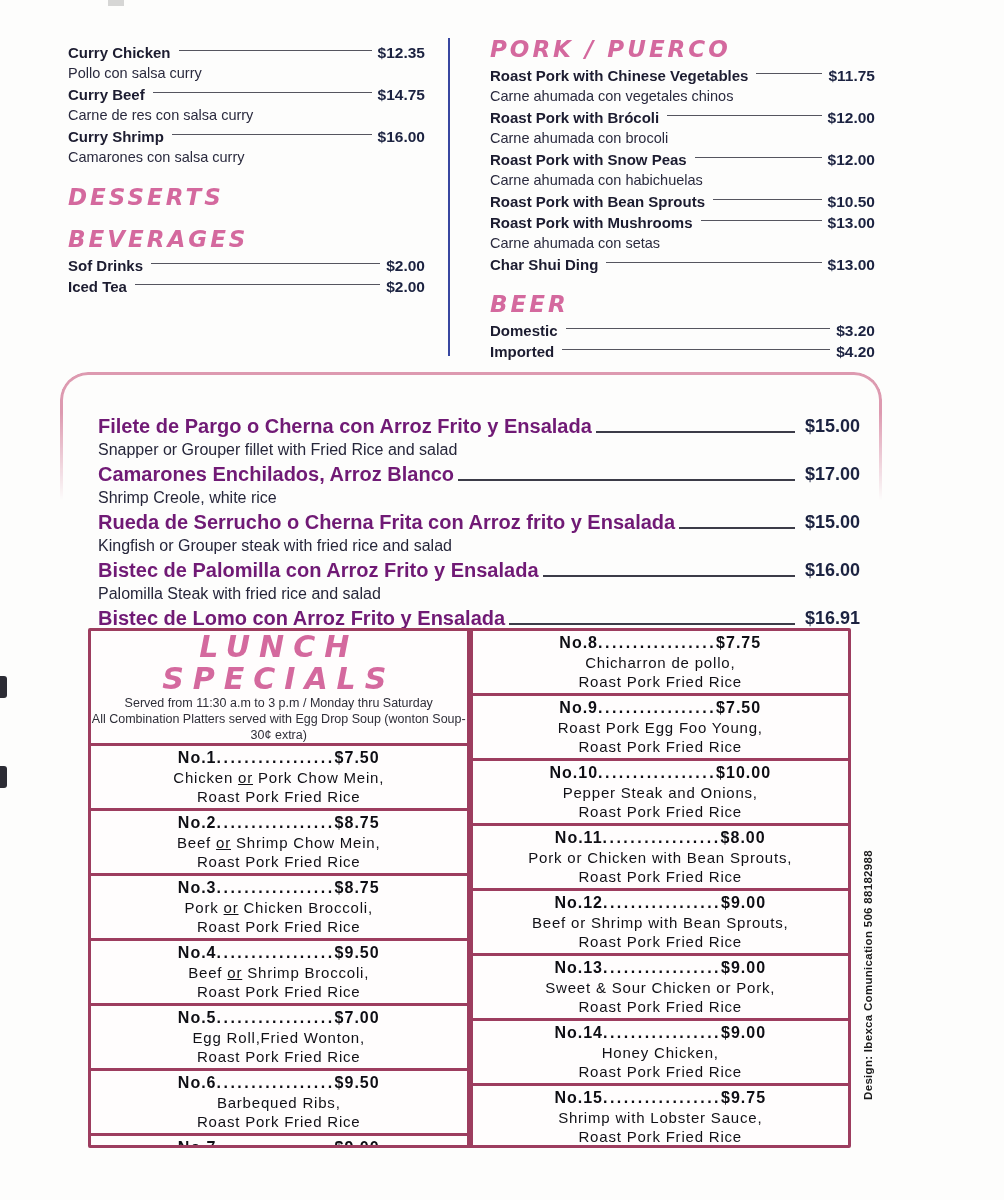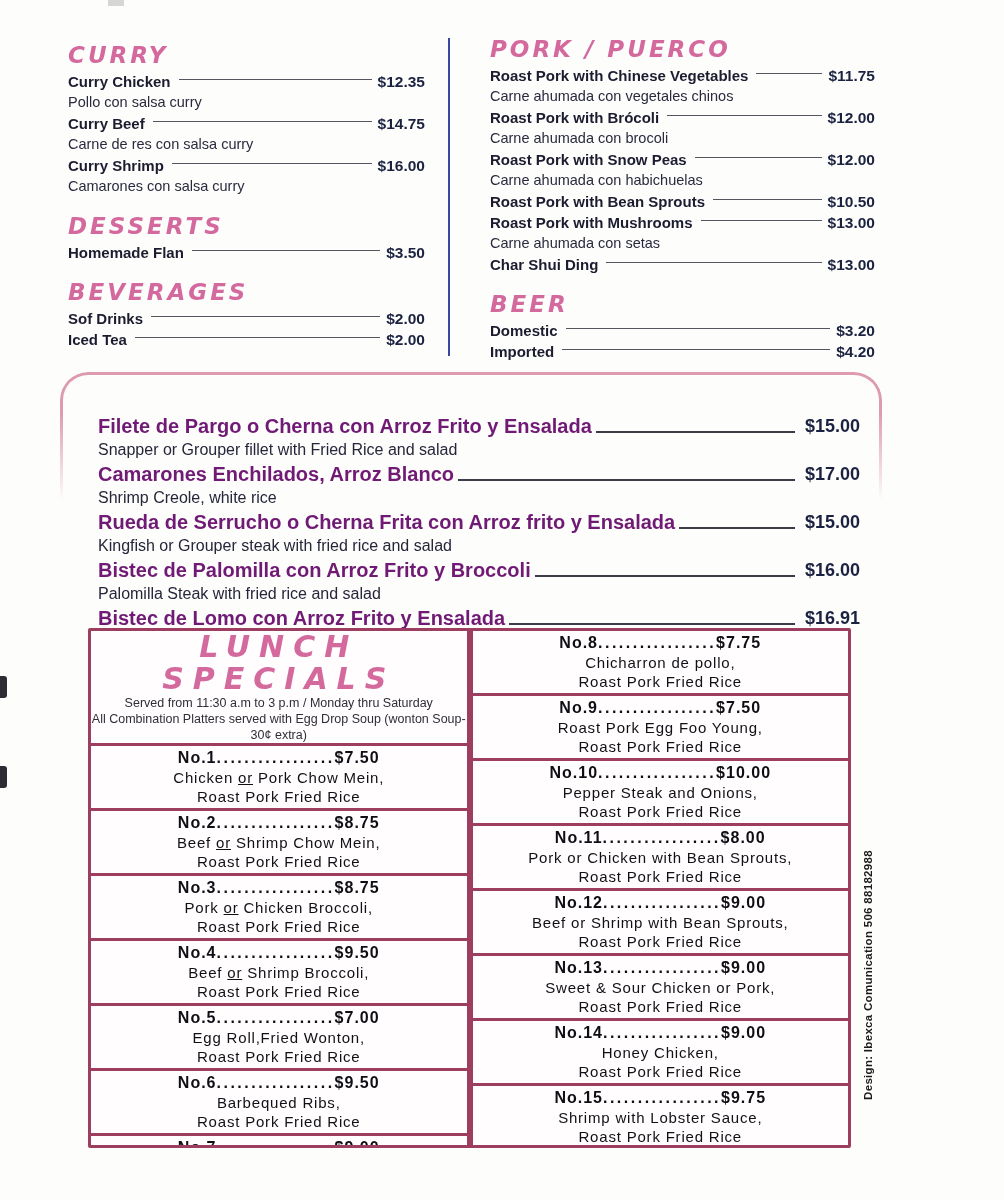--- a/index.html
+++ b/index.html
@@ -71,21 +71,20 @@
 <body>
 
 <div id="page">
 
   <div id="top-smudge"></div>
   <div id="edge-mark-1" class="edge-mark"></div>
   <div id="edge-mark-2" class="edge-mark"></div>
 
   <div id="top-left-col" class="top-col">
       <div class="menu-section">
-        <h2 class="script-heading">CURRY</h2>
         <div class="item-row">
           <span class="item-name">Curry Chicken</span>
           <span class="leader"></span>
           <span class="item-price">$12.35</span>
         </div>
         <div class="item-desc">Pollo con salsa curry</div>
         <div class="item-row">
           <span class="item-name">Curry Beef</span>
           <span class="leader"></span>
           <span class="item-price">$14.75</span>
@@ -93,25 +92,20 @@
         <div class="item-desc">Carne de res con salsa curry</div>
         <div class="item-row">
           <span class="item-name">Curry Shrimp</span>
           <span class="leader"></span>
           <span class="item-price">$16.00</span>
         </div>
         <div class="item-desc">Camarones con salsa curry</div>
       </div>
       <div class="menu-section">
         <h2 class="script-heading">DESSERTS</h2>
-        <div class="item-row">
-          <span class="item-name">Homemade Flan</span>
-          <span class="leader"></span>
-          <span class="item-price">$3.50</span>
-        </div>
       </div>
       <div class="menu-section">
         <h2 class="script-heading">BEVERAGES</h2>
         <div class="item-row">
           <span class="item-name">Sof  Drinks</span>
           <span class="leader"></span>
           <span class="item-price">$2.00</span>
         </div>
         <div class="item-row">
           <span class="item-name">Iced Tea</span>
@@ -188,21 +182,21 @@
         <span class="dinner-price">$17.00</span>
       </div>
       <div class="dinner-desc">Shrimp Creole, white rice</div>
       <div class="dinner-row">
         <span class="dinner-name">Rueda de Serrucho o Cherna Frita con Arroz frito y Ensalada</span>
         <span class="dinner-leader"></span>
         <span class="dinner-price">$15.00</span>
       </div>
       <div class="dinner-desc">Kingfish or Grouper steak with fried rice and salad</div>
       <div class="dinner-row">
-        <span class="dinner-name">Bistec de Palomilla con Arroz Frito y Broccoli</span>
+        <span class="dinner-name">Bistec de Palomilla con Arroz Frito y Ensalada</span>
         <span class="dinner-leader"></span>
         <span class="dinner-price">$16.00</span>
       </div>
       <div class="dinner-desc">Palomilla Steak with fried rice and salad</div>
       <div class="dinner-row">
         <span class="dinner-name">Bistec de Lomo con Arroz Frito y Ensalada</span>
         <span class="dinner-leader"></span>
         <span class="dinner-price">$16.91</span>
       </div>
       <div class="dinner-desc">Sirloin steak with fried rice and salad</div>

